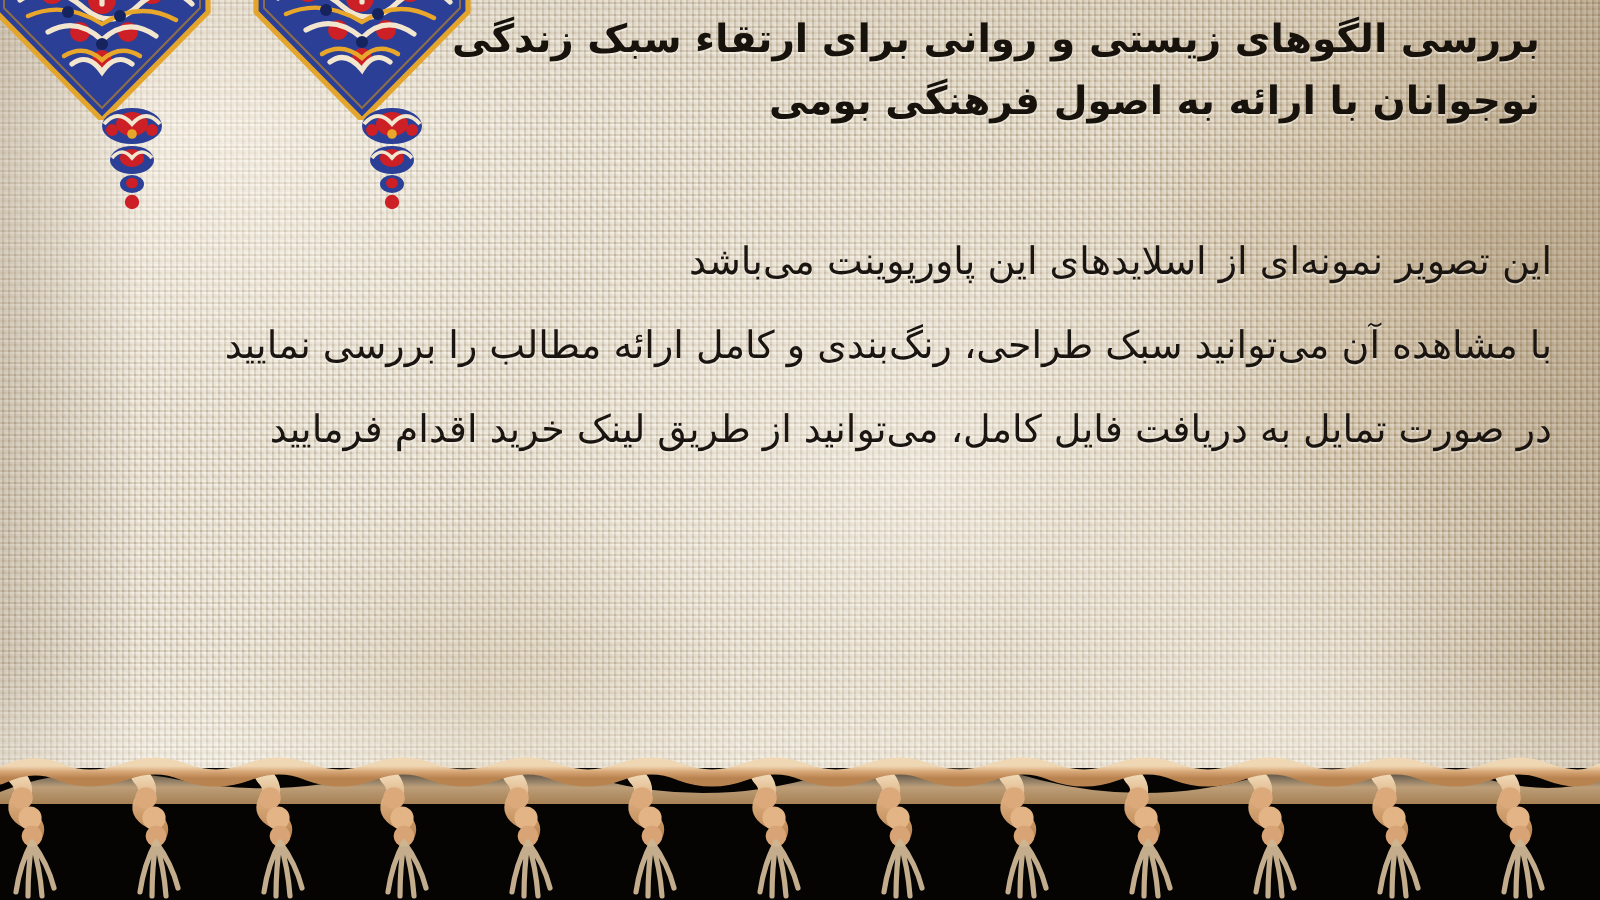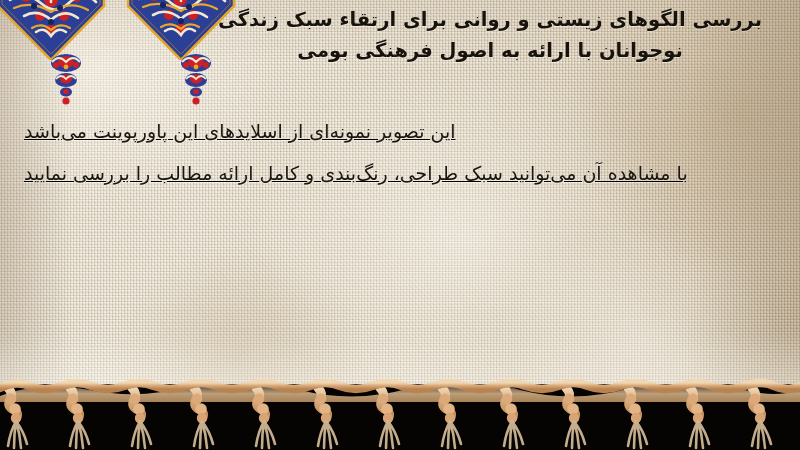--- a/index.html
+++ b/index.html
@@ -110,41 +110,39 @@
     left: 0;
     top: 0;
   }
 
   
   .title-block {
     position: absolute;
     right: 30px;
     top: 4px;
     width: 560px;
-    text-align: center;
     direction: rtl;
   }
   .title-line {
     font-size: 19.5px;
     font-weight: bold;
     line-height: 31px;
     color: #17120c;
     letter-spacing: 0px;
     text-shadow: 0 1px 0 rgba(255,252,244,0.45);
     white-space: nowrap;
   }
 
   .body-block {
     position: absolute;
     right: 24px;
     top: 110px;
-    width: 752px;
-    text-align: left;
+    width: 644px;
+    text-align: right;
     direction: rtl;
-    text-decoration: underline;
   }
   .body-line {
     font-size: 19px;
     font-weight: normal;
     line-height: 42px;
     color: #1a1510;
     text-shadow: 0 1px 0 rgba(255,252,244,0.40);
     white-space: nowrap;
   }
 
@@ -314,20 +312,21 @@
   </div>
 
   <div class="title-block">
     <div class="title-line">بررسی الگوهای زیستی و روانی برای ارتقاء سبک زندگی</div>
     <div class="title-line">نوجوانان با ارائه به اصول فرهنگی بومی</div>
   </div>
 
   <div class="body-block">
     <div class="body-line">این تصویر نمونه‌ای از اسلایدهای این پاورپوینت می‌باشد</div>
     <div class="body-line">با مشاهده آن می‌توانید سبک طراحی، رنگ‌بندی و کامل ارائه مطالب را بررسی نمایید</div>
+    <div class="body-line">در صورت تمایل به دریافت فایل کامل، می‌توانید از طریق لینک خرید اقدام فرمایید</div>
   </div>
 
   <div class="fringe-band">
     <div class="fringe-black"></div>
     <svg class="fringe-svg" width="800" height="84" viewBox="0 0 800 84">
       <defs>
         <linearGradient id="cordg" x1="0" y1="0" x2="0" y2="1">
           <stop offset="0%" stop-color="#efd7b4"></stop>
           <stop offset="45%" stop-color="#d8a878"></stop>
           <stop offset="100%" stop-color="#b9834f"></stop>

